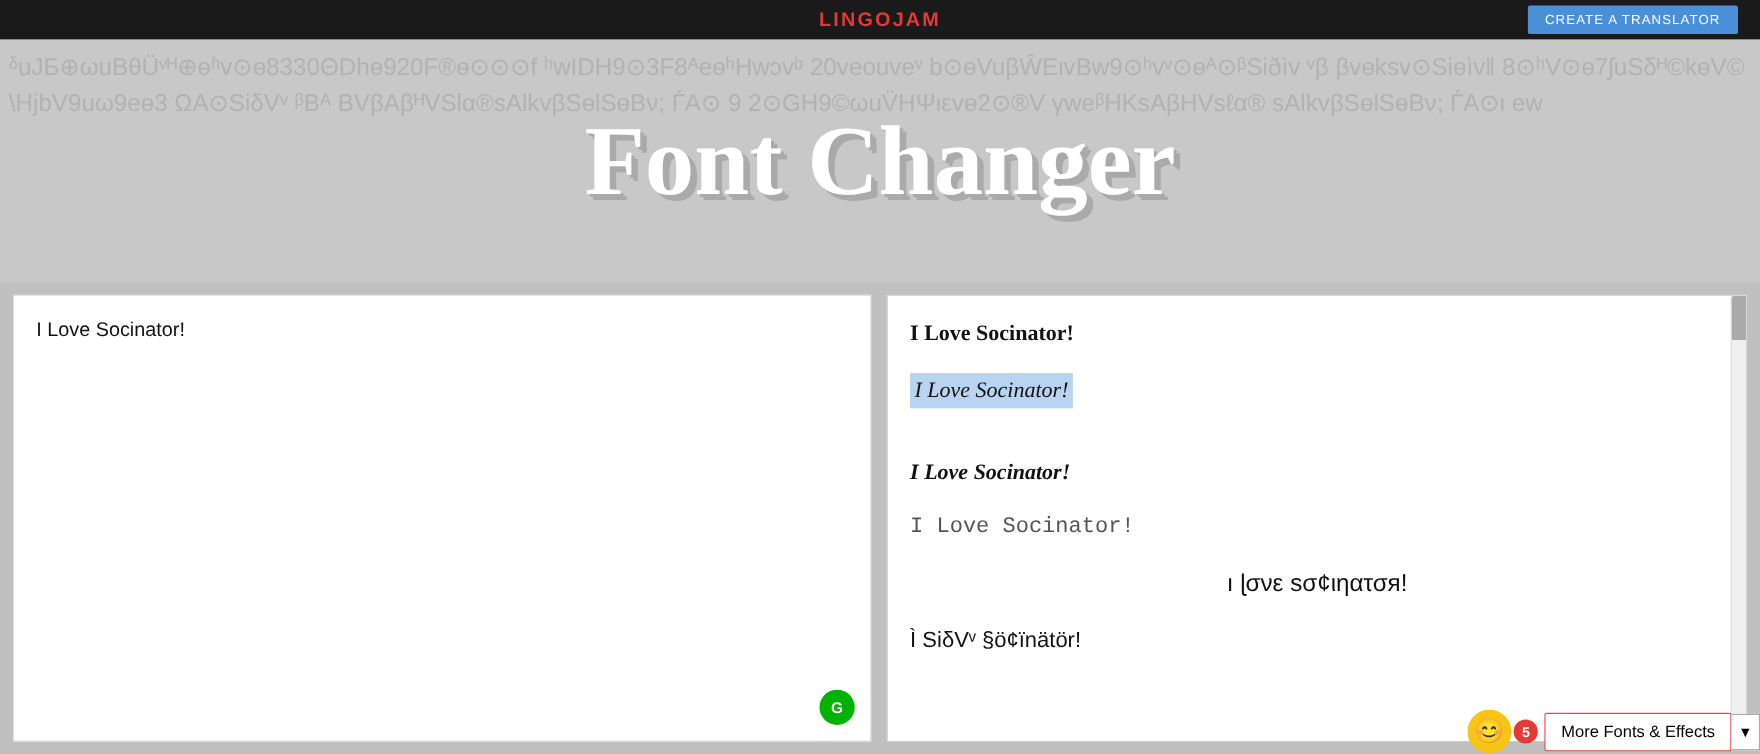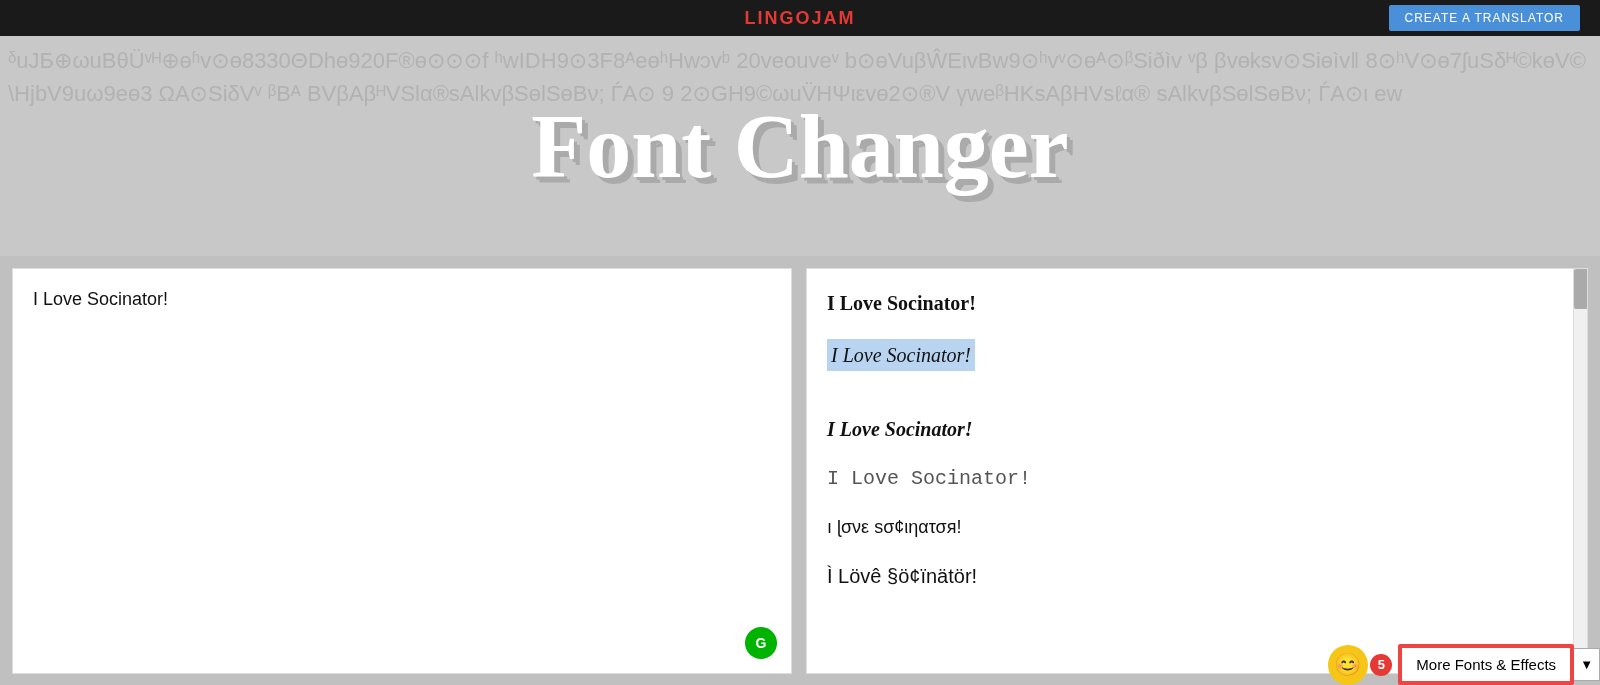--- a/index.html
+++ b/index.html
@@ -173,21 +173,22 @@
     }
     .output-item.mono {
       font-family: 'Courier New', monospace;
       color: #555;
     }
     .output-item.flipped {
       font-size: 20px;
       color: #111;
     }
     .output-item.fancy1 {
-      font-size: 18px;
+      font-size: 22px;
+      text-align: center;
     }
     .output-item.fancy2 {
       font-size: 20px;
     }
 
     
     #bottom-bar {
       position: fixed;
       bottom: 0;
       right: 0;
@@ -215,21 +216,21 @@
       height: 22px;
       display: flex;
       align-items: center;
       justify-content: center;
       font-size: 13px;
       font-weight: bold;
       margin-left: 2px;
     }
     #more-fonts-btn {
       background: #fff;
-      border: 4px solid #ef4444;
+      border: 1px solid #ef4444;
       padding: 8px 14px;
       font-size: 15px;
       cursor: pointer;
       margin-left: 6px;
       border-radius: 2px;
     }
     #dropdown-arrow {
       background: #fff;
       border: 1px solid #aaa;
       border-left: none;
@@ -263,21 +264,21 @@
   <div id="divider"></div>
 
   <div id="right-panel">
     <div class="output-item bold-serif">I Love Socinator!</div>
     <div>
       <span class="output-item italic-selected">I Love Socinator!</span>
     </div>
     <div class="output-item bold-italic" style="margin-top:22px;">I Love Socinator!</div>
     <div class="output-item mono">I Love Socinator!</div>
     <div class="output-item fancy1">ı ɭσνε sσ¢ιηατσя!</div>
-    <div class="output-item fancy2">Ì Lövê §ö¢ïnätör!</div>
+    <div class="output-item fancy2">Ì SiδVᵛ §ö¢ïnätör!</div>
 
     <div id="right-scroll">
       <div id="right-scroll-thumb"></div>
     </div>
   </div>
 
 </div>
 
 <div id="bottom-bar">
   <div id="emoji-icon">😊</div>

